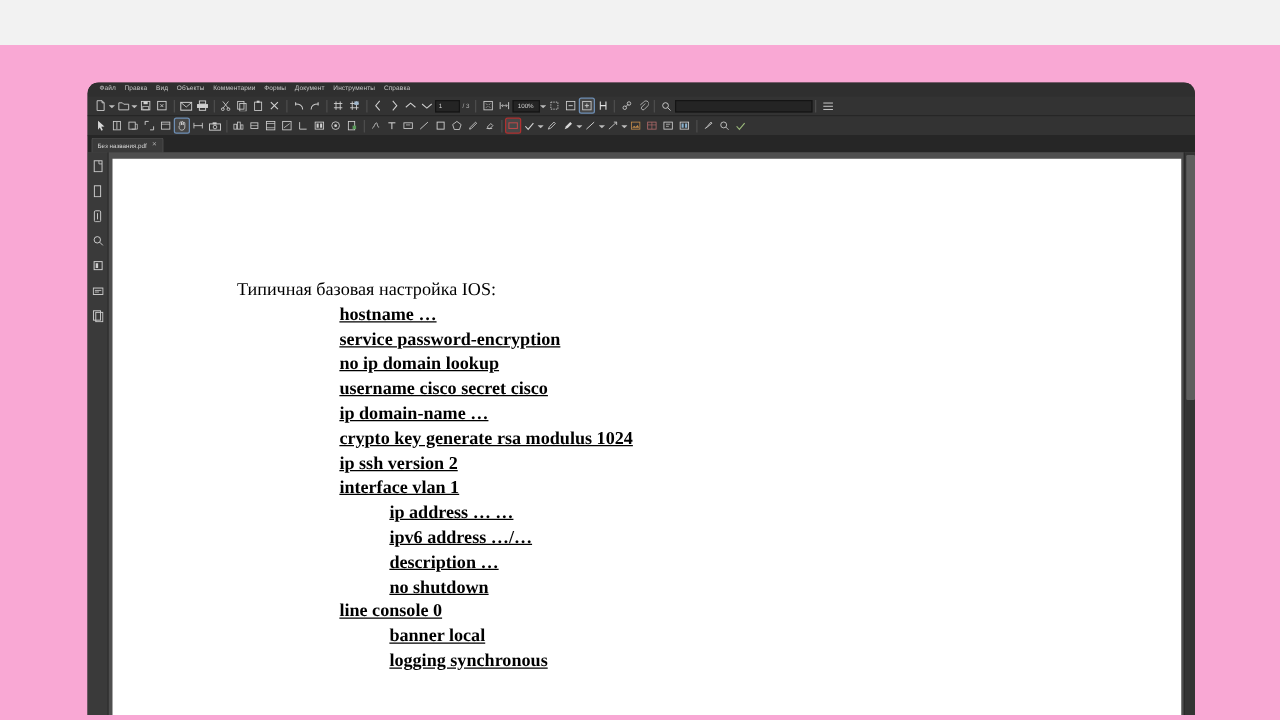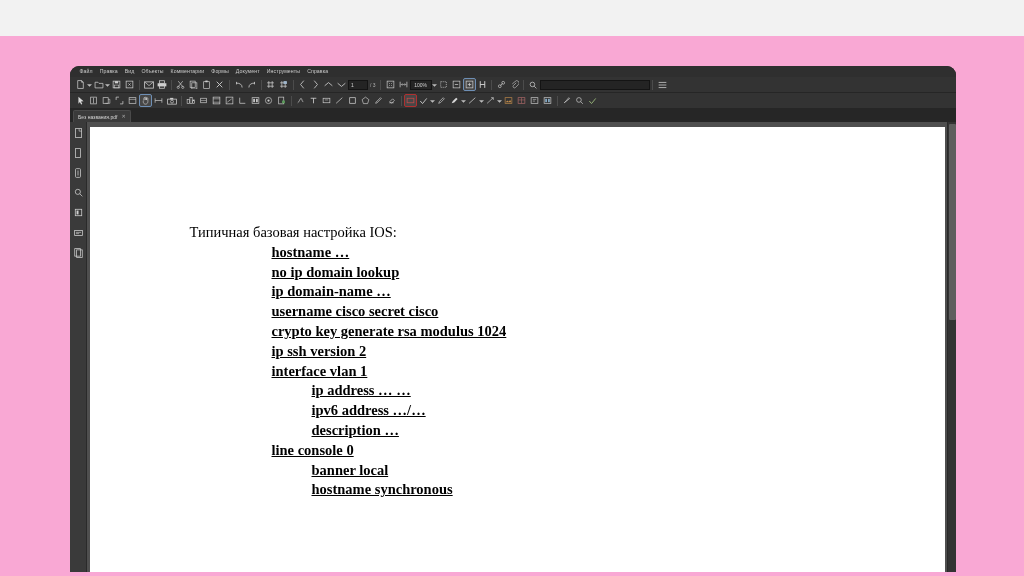--- a/index.html
+++ b/index.html
@@ -752,32 +752,34 @@
               <rect x="4" y="3" width="9" height="12" fill="none" stroke="#cfcfcf" stroke-width="1.2"></rect>
             </svg>
         </div>
       </div>
 
       <div id="doc-viewport">
         <div id="page-sheet">
           <div id="page-content">
             <div class="doc-line heading">Типичная базовая настройка IOS:</div>
             <div class="doc-line cfg ind-1">hostname …</div>
+            <div class="doc-line cfg ind-1">service password-encryption</div>
             <div class="doc-line cfg ind-1">no ip domain lookup</div>
+            <div class="doc-line cfg ind-1">username cisco secret cisco</div>
             <div class="doc-line cfg ind-1">ip domain-name …</div>
-            <div class="doc-line cfg ind-1">username cisco secret cisco</div>
             <div class="doc-line cfg ind-1">crypto key generate rsa modulus 1024</div>
             <div class="doc-line cfg ind-1">ip ssh version 2</div>
             <div class="doc-line cfg ind-1">interface vlan 1</div>
             <div class="doc-line cfg ind-2">ip address … …</div>
             <div class="doc-line cfg ind-2">ipv6 address …/…</div>
             <div class="doc-line cfg ind-2">description …</div>
+            <div class="doc-line cfg ind-2">no shutdown</div>
             <div class="doc-line cfg ind-1">line console 0</div>
             <div class="doc-line cfg ind-2">banner local</div>
-            <div class="doc-line cfg ind-2">hostname synchronous</div>
+            <div class="doc-line cfg ind-2">logging synchronous</div>
           </div>
         </div>
       </div>
 
       <div id="v-scrollbar">
         <div id="v-scroll-thumb"></div>
       </div>
 
     </div>
   </div>

